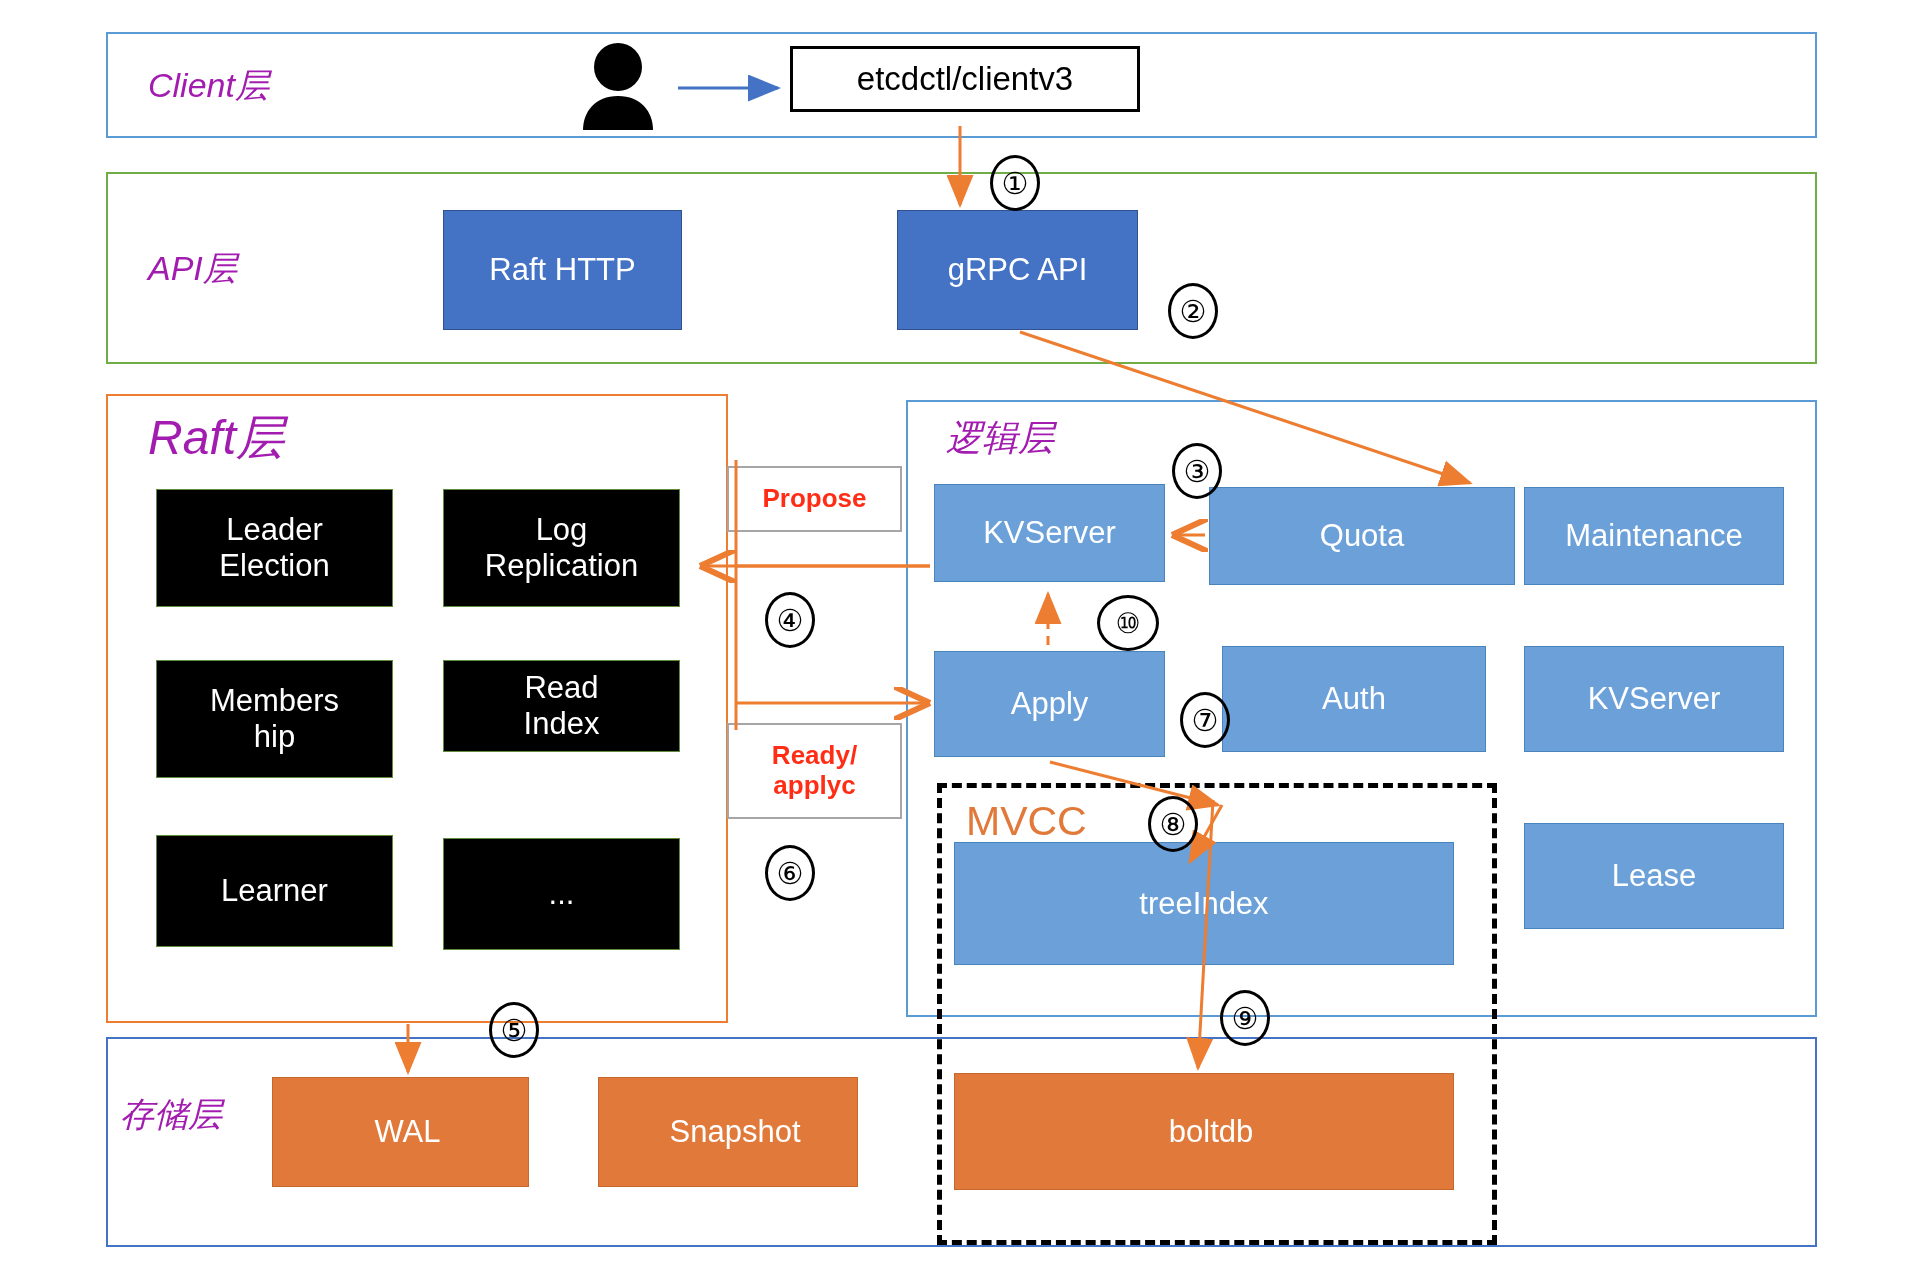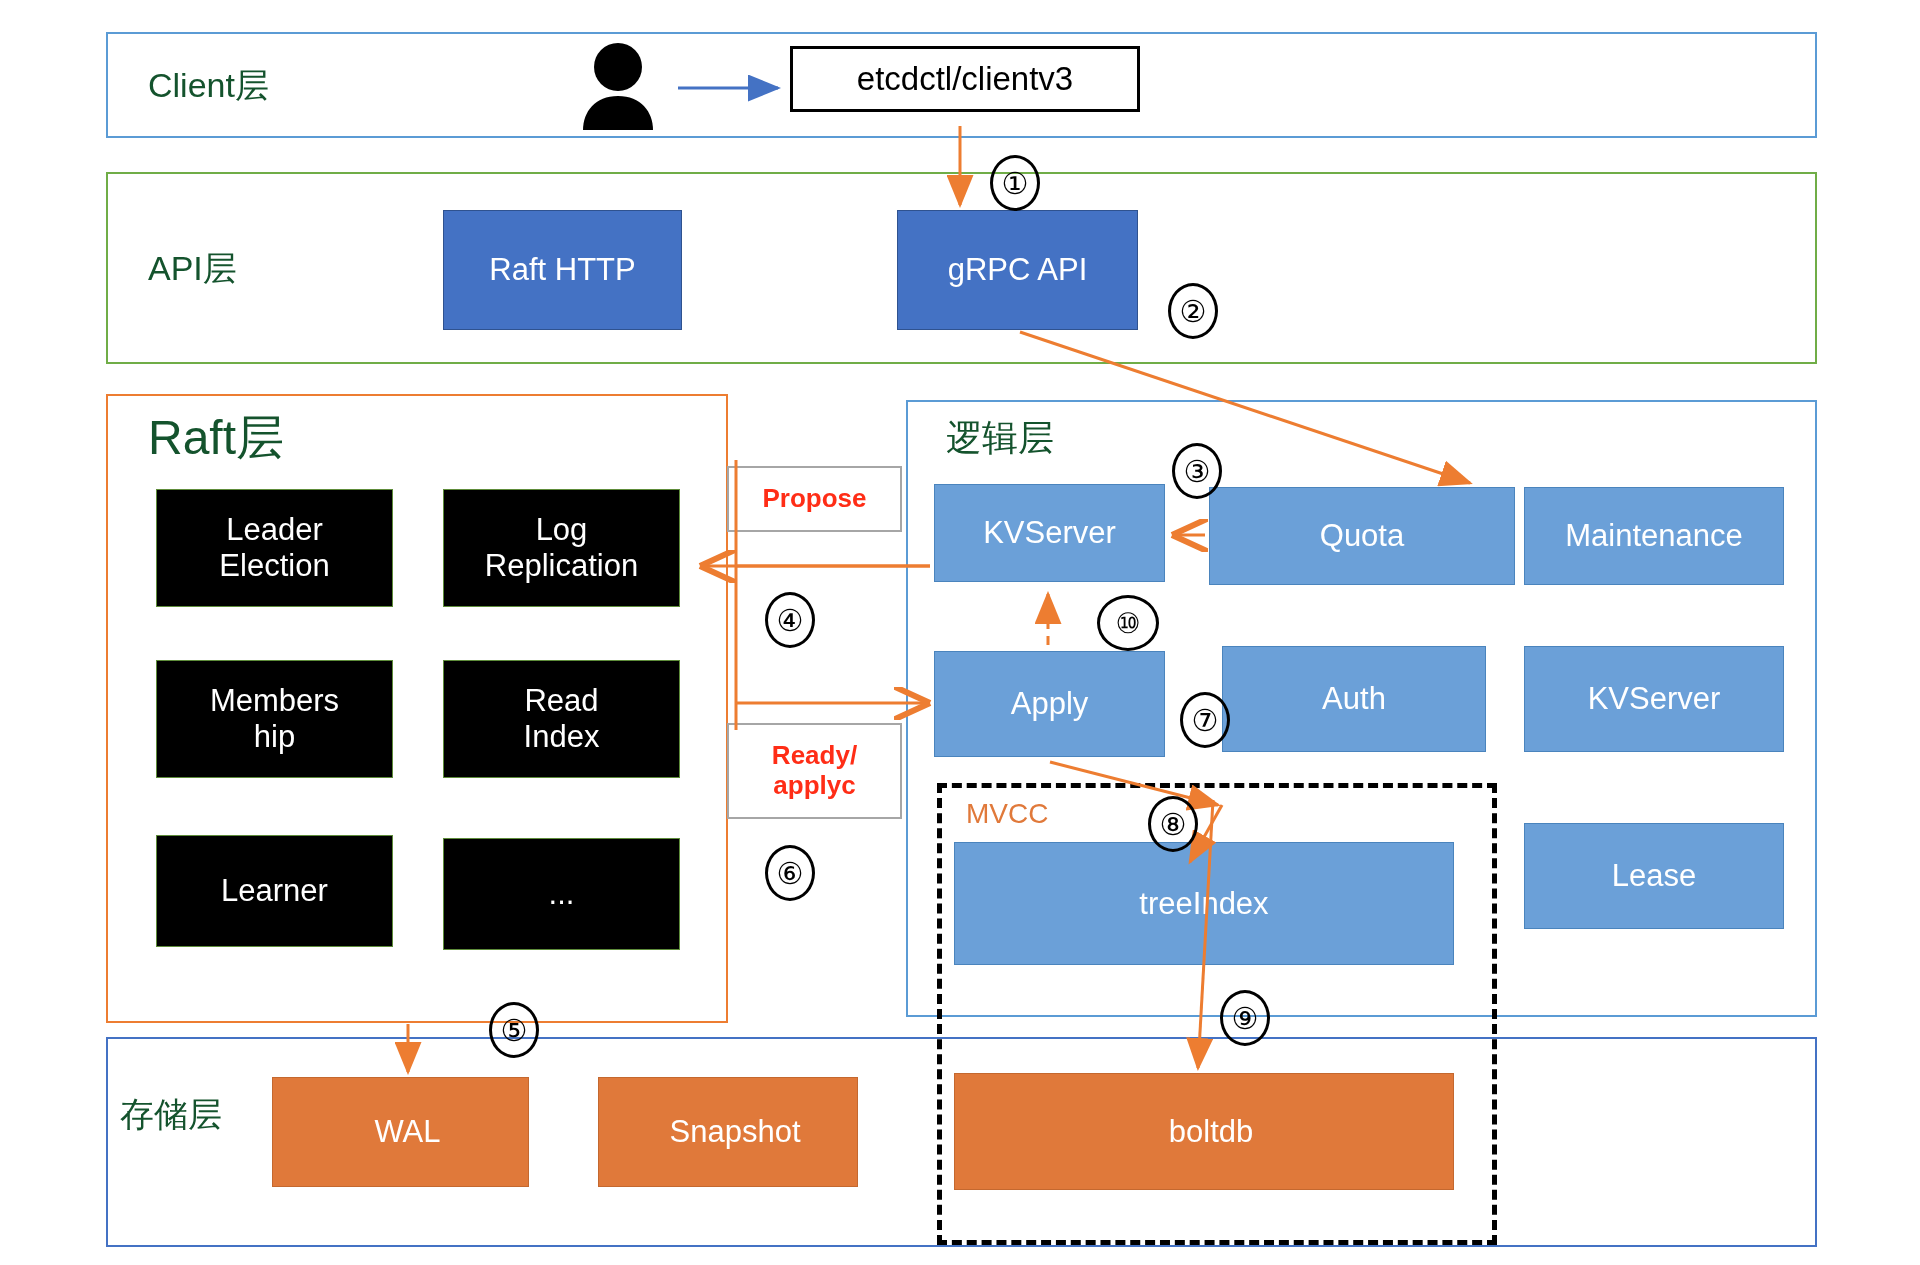--- a/index.html
+++ b/index.html
@@ -7,21 +7,21 @@
   .stage{position:absolute;left:0;top:0;width:1920px;height:1265px;}
 
   
   .layer-frame{position:absolute;box-sizing:border-box;background:#fff;}
   .frame-client{border:2px solid #5b9bd5;}
   .frame-api{border:2px solid #70ad47;}
   .frame-raft{border:2px solid #ed7d31;}
   .frame-logic{border:2px solid #5b9bd5;}
   .frame-storage{border:2px solid #4472c4;}
 
-  .layer-label{position:absolute;color:#14532d;font-size:34px;line-height:1.1;white-space:nowrap;}
+  .layer-label{position:absolute;color:#a21caf;font-size:34px;line-height:1.1;white-space:nowrap;font-style:italic;}
 
   
   .node{position:absolute;box-sizing:border-box;display:flex;align-items:center;justify-content:center;
         text-align:center;color:#ffffff;font-size:31px;line-height:1.15;padding:2px 6px;}
   .node-darkblue{background:#4472c4;border:1px solid #2f528f;}
   .node-blue{background:#6ba0d8;border:1px solid #4a84bd;}
   .node-green{background:#000000;border:1px solid #5e8c3a;}
   .node-orange{background:#e0793a;border:1px solid #c4682f;padding-left:20px;}
   .node-white{background:#ffffff;border:3px solid #000000;color:#000000;font-size:33px;}
 
@@ -29,21 +29,21 @@
   .callout{position:absolute;box-sizing:border-box;background:#ffffff;border:2px solid #a6a6a6;
            display:flex;align-items:center;justify-content:center;text-align:center;
            color:#ff2d16;font-weight:bold;font-size:26px;line-height:1.15;}
 
   
   .step{position:absolute;width:44px;height:50px;border:3px solid #000;border-radius:50%;
         display:flex;align-items:center;justify-content:center;color:#000;font-size:30px;background:transparent;}
   .step.wide{width:56px;font-size:28px;}
 
   .mvcc-box{position:absolute;box-sizing:border-box;border:5px dashed #000;background:transparent;}
-  .mvcc-label{position:absolute;color:#e0793a;font-size:28px;}
+  .mvcc-label{position:absolute;color:#e0793a;font-size:41px;}
 
   svg.ov{position:absolute;left:0;top:0;width:1920px;height:1265px;pointer-events:none;}
   .person{position:absolute;}
 </style>
 </head>
 <body>
 
 <div class="stage">
 
   <div class="layer-frame frame-client" style="left:106px;top:32px;width:1711px;height:106px;"></div>
@@ -82,21 +82,21 @@
 
   <div class="node node-green" style="left:156px;top:489px;width:237px;height:118px;white-space:pre-line;">Leader
 Election</div>
 
   <div class="node node-green" style="left:443px;top:489px;width:237px;height:118px;white-space:pre-line;">Log
 Replication</div>
 
   <div class="node node-green" style="left:156px;top:660px;width:237px;height:118px;white-space:pre-line;">Members
 hip</div>
 
-  <div class="node node-green" style="left:443px;top:660px;width:237px;height:118px;white-space:pre-line;">Read
+  <div class="node node-green" style="left:443px;top:660px;width:237px;height:92px;white-space:pre-line;">Read
 Index</div>
 
   <div class="node node-green" style="left:156px;top:835px;width:237px;height:112px;">Learner</div>
 
   <div class="node node-green" style="left:443px;top:838px;width:237px;height:112px;">...</div>
 
   <div class="callout" style="left:727px;top:466px;width:175px;height:66px;">Propose</div>
 
   <div class="callout" style="left:727px;top:723px;width:175px;height:96px;white-space:pre-line;">Ready/
 applyc</div>

